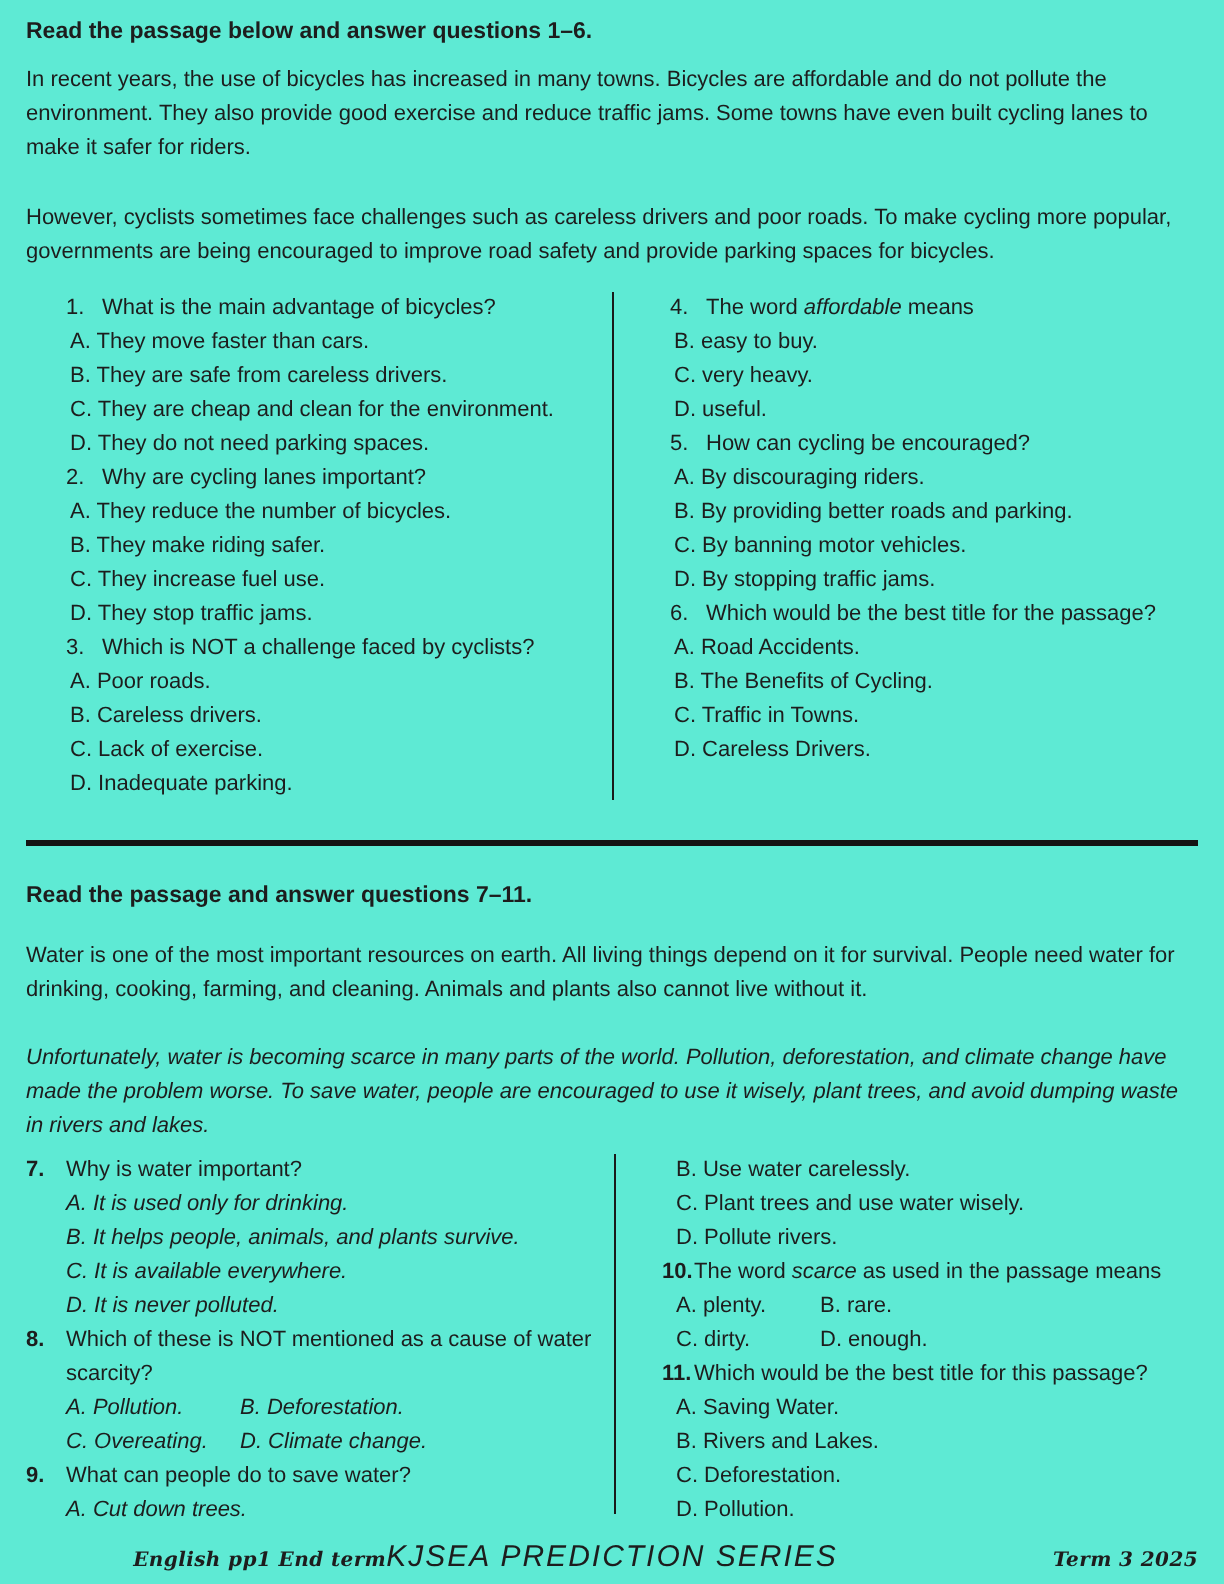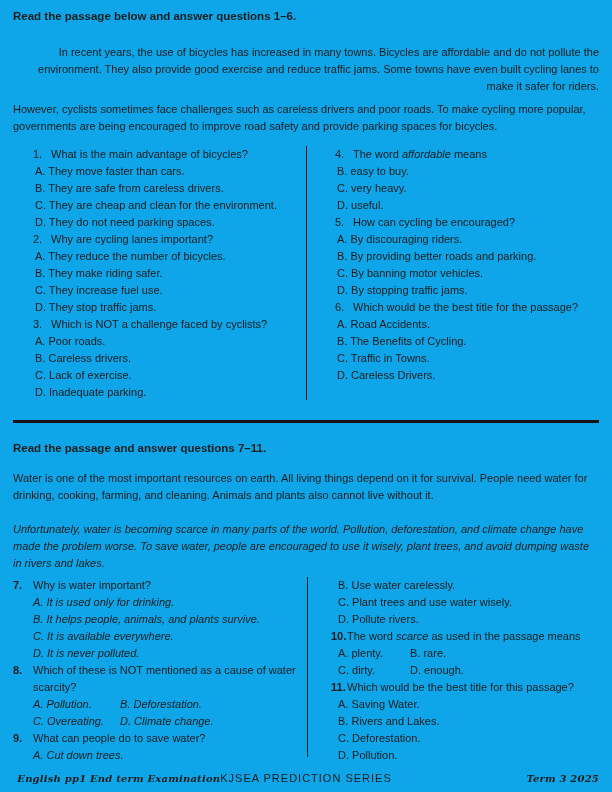--- a/index.html
+++ b/index.html
@@ -1,18 +1,18 @@
 <!DOCTYPE html>
 <html><head>
 <meta charset="utf-8">
 <style>
   * { margin:0; padding:0; box-sizing:border-box; }
   html,body { background:#ffffff; }
   .page {
-    position:relative; width:612px; height:792px; background:#0ea5e9;
+    position:relative; width:612px; height:792px; background:#5eead4;
     font-family:"Liberation Sans", sans-serif;
     font-size:11px; line-height:17px; color:#1d1d1d; overflow:hidden;
   }
   .heading { position:absolute; left:13px; width:586px; font-weight:bold; font-size:11.5px; }
   .passage { position:absolute; left:13px; width:586px; }
   .qcol { position:absolute; }
   .qcol.indent20 { padding-left:20px; }
   .qline { display:flex; }
   .qnum { flex:0 0 18px; }
   .qcol.s2l .qnum { flex-basis:20px; font-weight:bold; }
@@ -26,29 +26,29 @@
   .vsep { position:absolute; width:1px; background:#1a1a1a; }
   .rule { position:absolute; left:13px; width:586px; height:3px; background:#141414; }
   em { font-style:italic; }
   .footer {
     position:absolute; left:13px; top:770px; width:586px;
     display:flex; align-items:baseline;
   }
   .f-left  { flex:1; text-align:left; }
   .f-right { flex:1; text-align:right; }
   .f-side  { font-family:"DejaVu Serif", serif; font-weight:bold; font-style:italic; font-size:10px; letter-spacing:0.2px;text-align:right; }
-  .f-center{ flex:0 0 auto; font-size:11px; letter-spacing:1px; }
+  .f-center{ flex:0 0 auto; font-style:italic; font-size:15px; letter-spacing:1px; }
 </style>
 </head>
 <body>
 
 <div class="page">
 
   <div class="heading" style="top:8px;">Read the passage below and answer questions 1–6.</div>
-  <p class="passage" style="top:44px;text-align:right;">In recent years, the use of bicycles has increased in many towns. Bicycles are affordable and do not pollute the environment. They also provide good exercise and reduce traffic jams. Some towns have even built cycling lanes to make it safer for riders.</p>
+  <p class="passage" style="top:32px;">In recent years, the use of bicycles has increased in many towns. Bicycles are affordable and do not pollute the environment. They also provide good exercise and reduce traffic jams. Some towns have even built cycling lanes to make it safer for riders.</p>
   <p class="passage" style="top:101px;">However, cyclists sometimes face challenges such as careless drivers and poor roads. To make cycling more popular, governments are being encouraged to improve road safety and provide parking spaces for bicycles.</p>
 
   <div class="qcol indent20" style="left:13px; top:146px; width:272px;">
     <div class="q">
       <div class="qline">
         <span class="qnum">1.</span>
         <span class="qtext">What is the main advantage of bicycles?</span>
       </div>
       <div class="opt">A. They move faster than cars.</div>
       <div class="opt">B. They are safe from careless drivers.</div>

